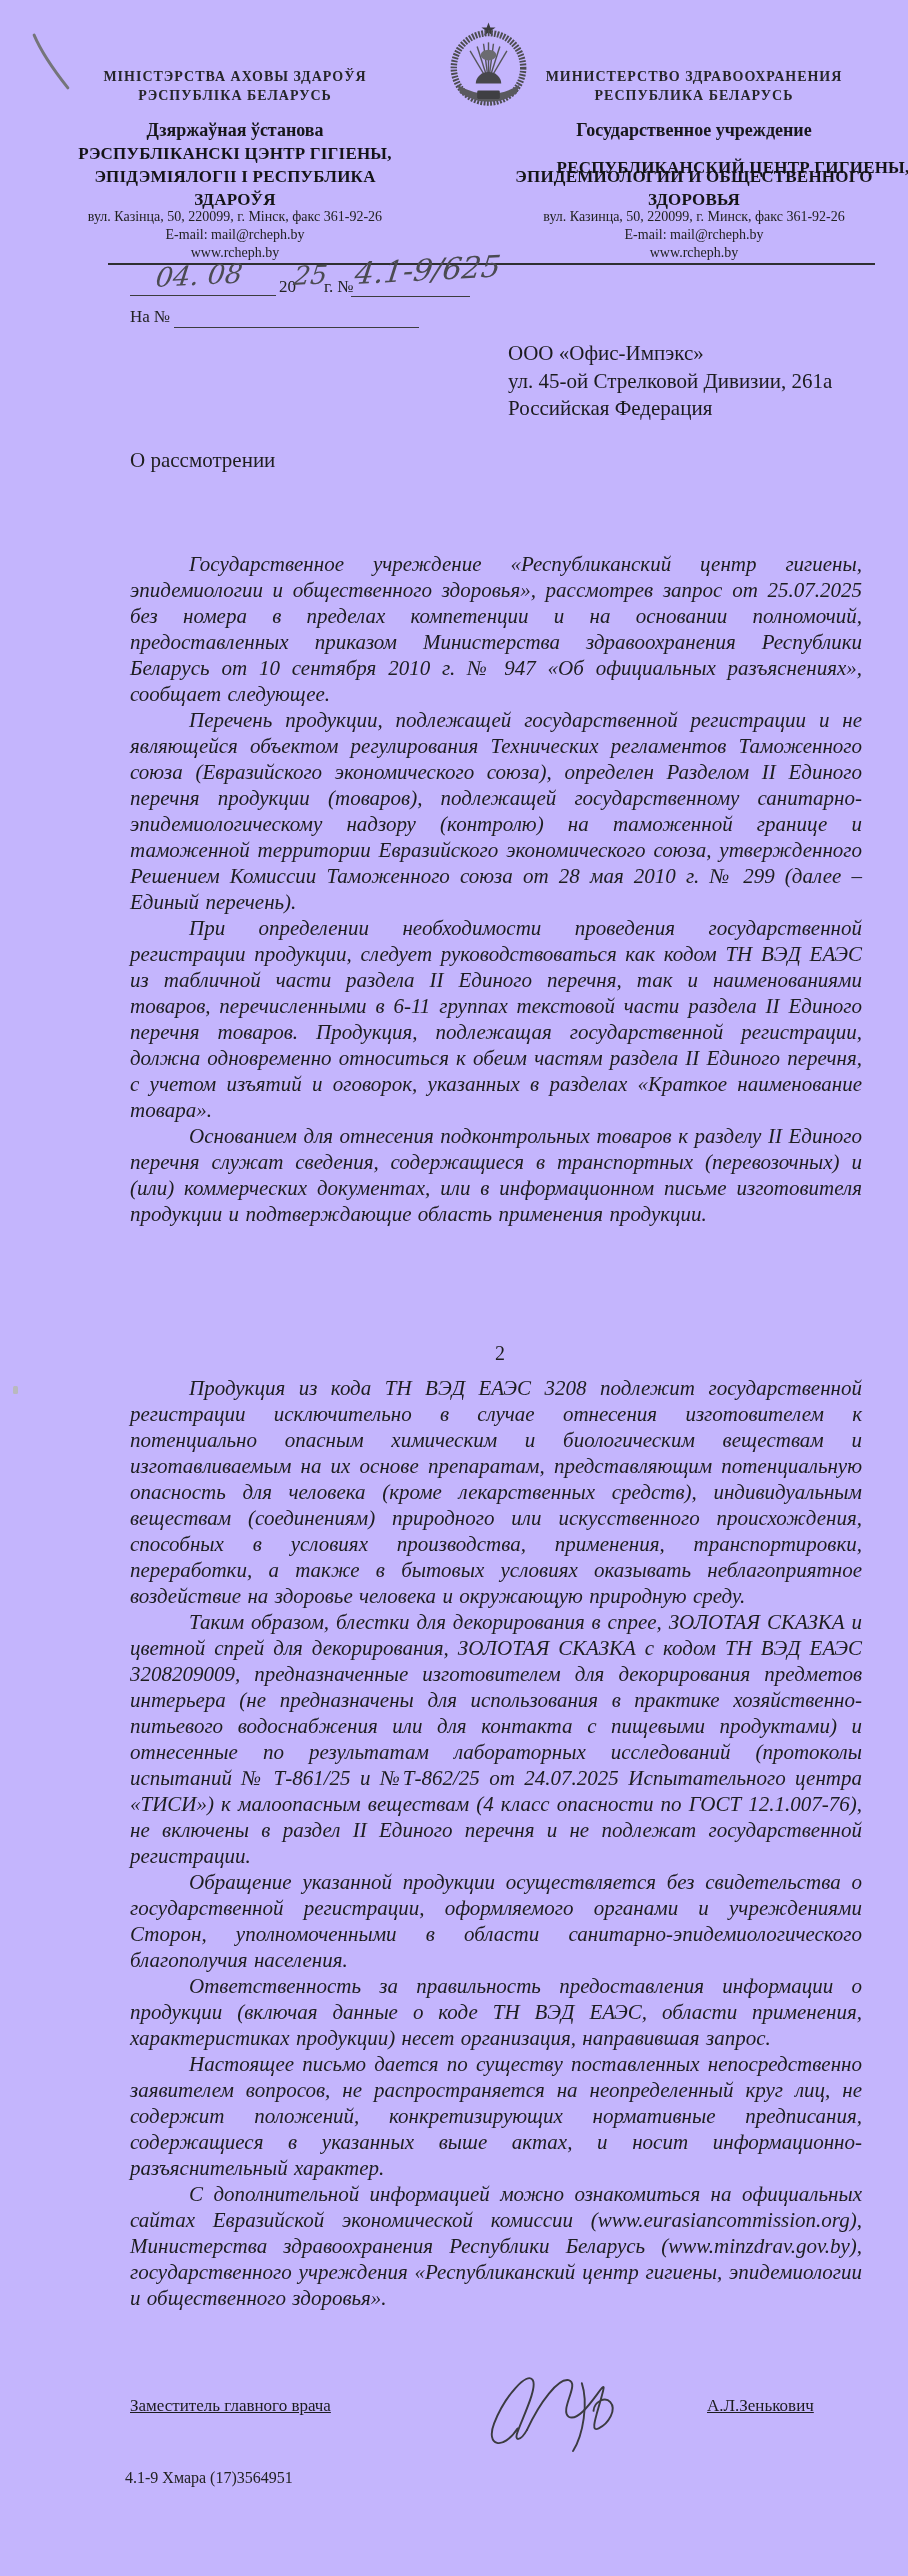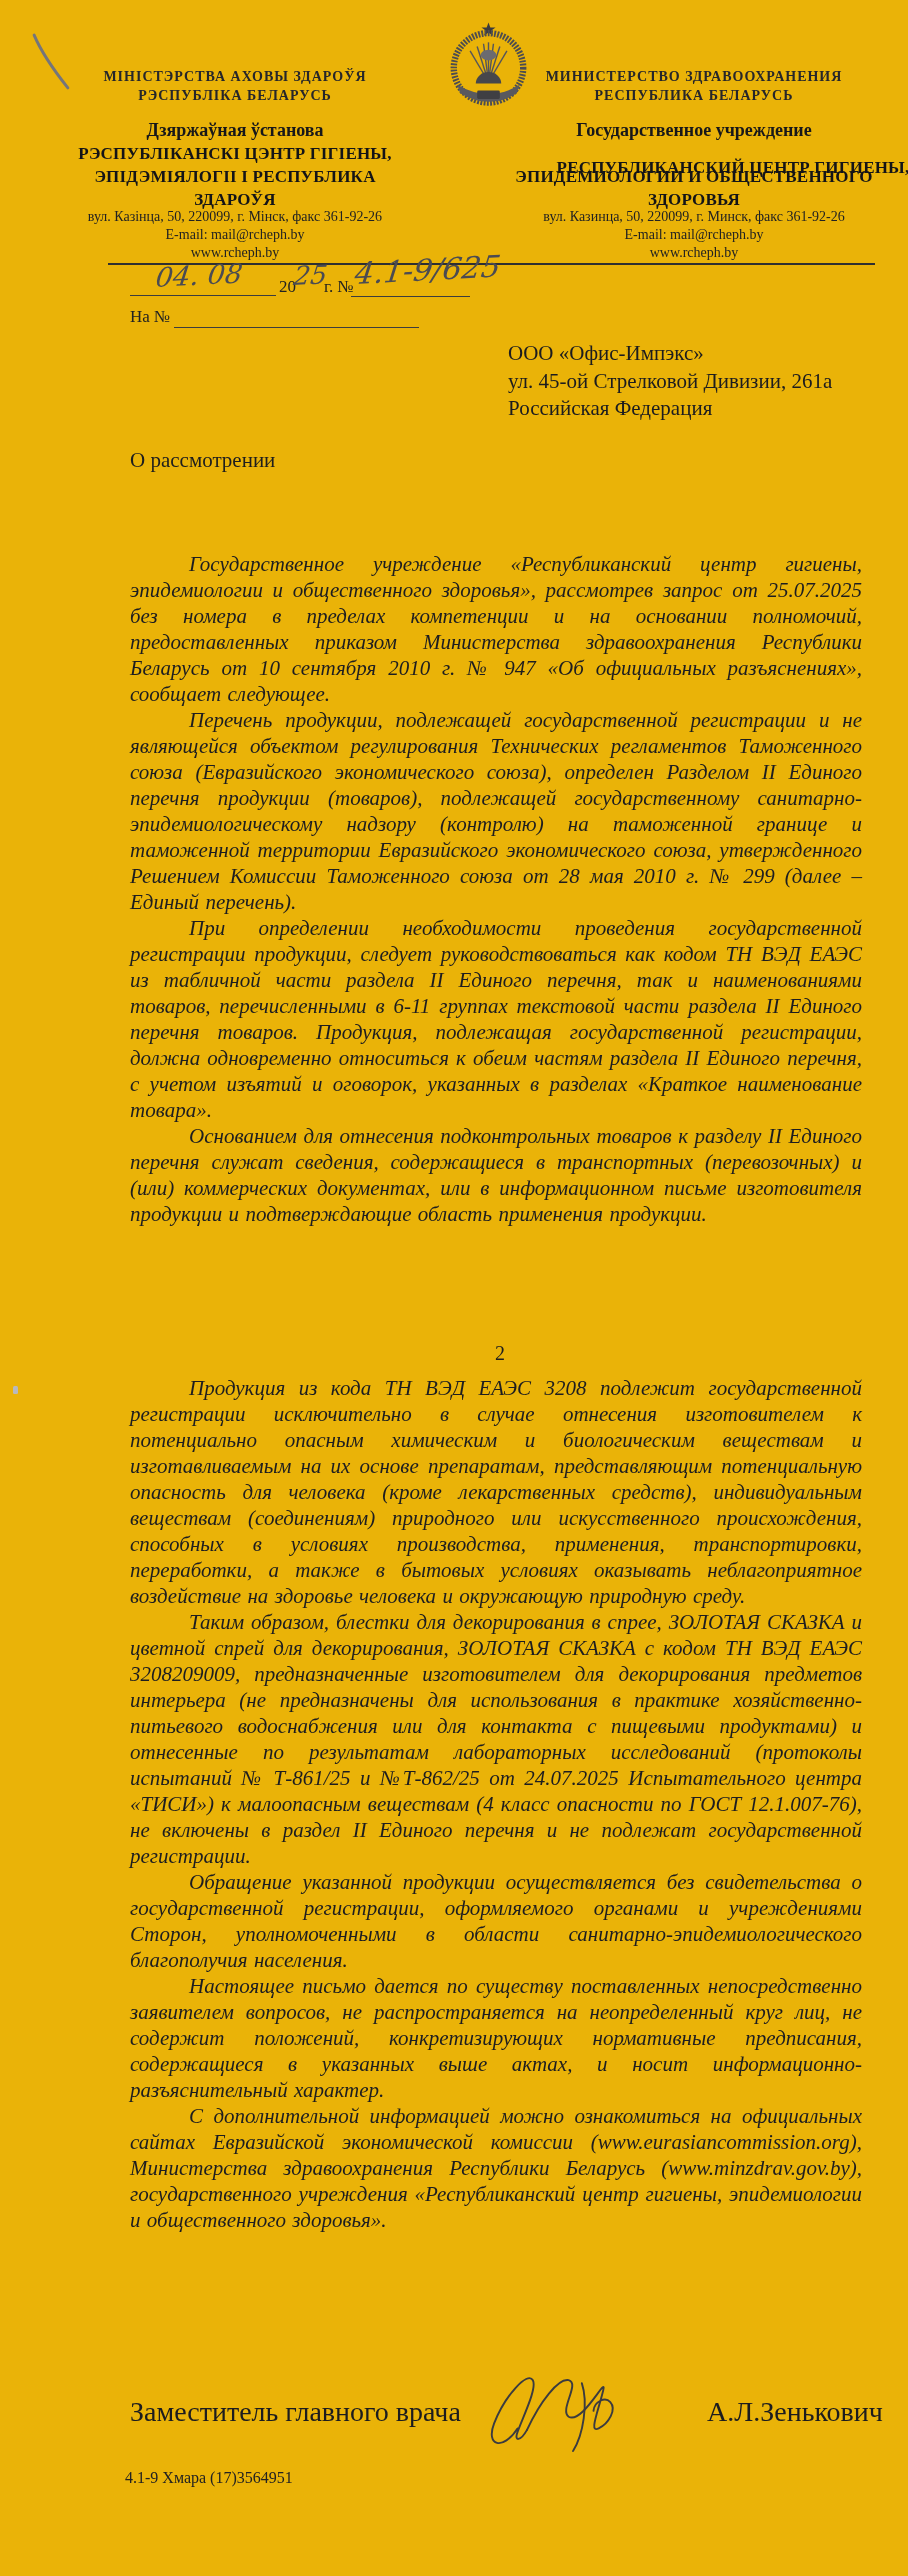--- a/index.html
+++ b/index.html
@@ -1,18 +1,18 @@
 <!DOCTYPE html>
 <html style="font-size:11.7px"><head>
 <meta charset="utf-8">
 <style>
   html,body{margin:0;padding:0;background:#d9d9d9;}
   #page{
     position:relative; width:909px; height:2576px; margin:0 auto;
-    background:#eab308; overflow:hidden;
+    background:#c4b5fd; overflow:hidden;
     font-family:"Liberation Serif","DejaVu Serif",serif;
     color:var(--ink,#1e1e1e);
   }
   .abs{position:absolute;}
   .col{text-align:center;}
   .ministry{font-size:14px; letter-spacing:1px; font-weight:600; color:#26262a;}
   .orgtype{font-size:18px; font-weight:bold; color:#17171a;}
   .orgname{font-size:17px; font-weight:bold; letter-spacing:0.2px; color:#141417;}
   .addr{font-size:14px; color:#222;}
   .rule{background:#2f2f31; height:2.2px;}
@@ -24,21 +24,21 @@
     transform-origin:left bottom; white-space:nowrap;
   }
   .recipient{font-size:21px; line-height:27.5px; color:#1c1c1f;}
   .subject{font-size:21px;}
   .bodyblock{width:732px;}
   .bodyblock p{
     margin:0; font-size:21px; line-height:26px;
     text-align:justify; text-indent:59px; word-spacing:1.1px; color:#1d1d20;font-style:italic;
   }
   .pagenum{font-size:20px;}
-  .signrow{font-size:28px; color:#1c1c1f;}
+  .signrow{font-size:17px; color:#1c1c1f;text-decoration:underline;}
   .footer{font-size:16px; color:#222;}
 </style>
 </head>
 <body>
 
 <div id="page" style="--ink: #1e1e1e; --hand: #4b4b52;">
 
   <svg class="abs" style="left:29px;top:32px;" width="44" height="62" viewBox="0 0 60 84">
     <path d="M7,4 C18,30 34,52 53,76" stroke="#75757a" stroke-width="4" fill="none" stroke-linecap="round"></path>
   </svg>
@@ -113,20 +113,21 @@
   </div>
 
   <div class="abs" style="left:13px;top:1386px;width:5.1px;height:8px;background:#b9b9bd;border-radius:1.5px;"></div>
 
   <div class="abs pagenum" style="left:495px;top:1342px;">2</div>
 
   <div class="abs bodyblock" style="left:130px;top:1375px;">
     <p>Продукция из кода ТН ВЭД ЕАЭС 3208 подлежит государственной регистрации исключительно в случае отнесения изготовителем к потенциально опасным химическим и биологическим веществам и изготавливаемым на их основе препаратам, представляющим потенциальную опасность для человека (кроме лекарственных средств), индивидуальным веществам (соединениям) природного или искусственного происхождения, способных в условиях производства, применения, транспортировки, переработки, а также в бытовых условиях оказывать неблагоприятное воздействие на здоровье человека и окружающую природную среду.</p>
     <p>Таким образом, блестки для декорирования в спрее, ЗОЛОТАЯ СКАЗКА и цветной спрей для декорирования, ЗОЛОТАЯ СКАЗКА с кодом ТН ВЭД ЕАЭС 3208209009, предназначенные изготовителем для декорирования предметов интерьера (не предназначены для использования в практике хозяйственно-питьевого водоснабжения или для контакта с пищевыми продуктами) и отнесенные по результатам лабораторных исследований (протоколы испытаний № Т-861/25 и №Т-862/25 от 24.07.2025 Испытательного центра «ТИСИ») к малоопасным веществам (4 класс опасности по ГОСТ 12.1.007-76), не включены в раздел II Единого перечня и не подлежат государственной регистрации.</p>
     <p>Обращение указанной продукции осуществляется без свидетельства о государственной регистрации, оформляемого органами и учреждениями Сторон, уполномоченными в области санитарно-эпидемиологического благополучия населения.</p>
+    <p>Ответственность за правильность предоставления информации о продукции (включая данные о коде ТН ВЭД ЕАЭС, области применения, характеристиках продукции) несет организация, направившая запрос.</p>
     <p>Настоящее письмо дается по существу поставленных непосредственно заявителем вопросов, не распространяется на неопределенный круг лиц, не содержит положений, конкретизирующих нормативные предписания, содержащиеся в указанных выше актах, и носит информационно-разъяснительный характер.</p>
     <p>С дополнительной информацией можно ознакомиться на официальных сайтах Евразийской экономической комиссии (www.eurasiancommission.org), Министерства здравоохранения Республики Беларусь (www.minzdrav.gov.by), государственного учреждения «Республиканский центр гигиены, эпидемиологии и общественного здоровья».</p>
   </div>
 
   <div class="abs signrow" style="left:130px;top:2396px;">Заместитель главного врача</div>
 
   <svg class="abs" style="left:472px;top:2359px;" width="205" height="95" viewBox="0 0 280 130">
     <g stroke="#3b3b40" stroke-width="2.6" fill="none" stroke-linecap="round">
       <path d="M62,95 C42,126 18,119 30,88 C45,50 76,16 83,29 C89,40 70,78 62,100 C57,113 66,113 75,97"></path>
       <path d="M75,97 C93,58 118,26 132,29 C148,33 119,70 132,79 C151,90 186,18 179,44 C171,76 160,101 173,95 C187,88 198,69 189,59 C182,51 167,58 166,71"></path>

